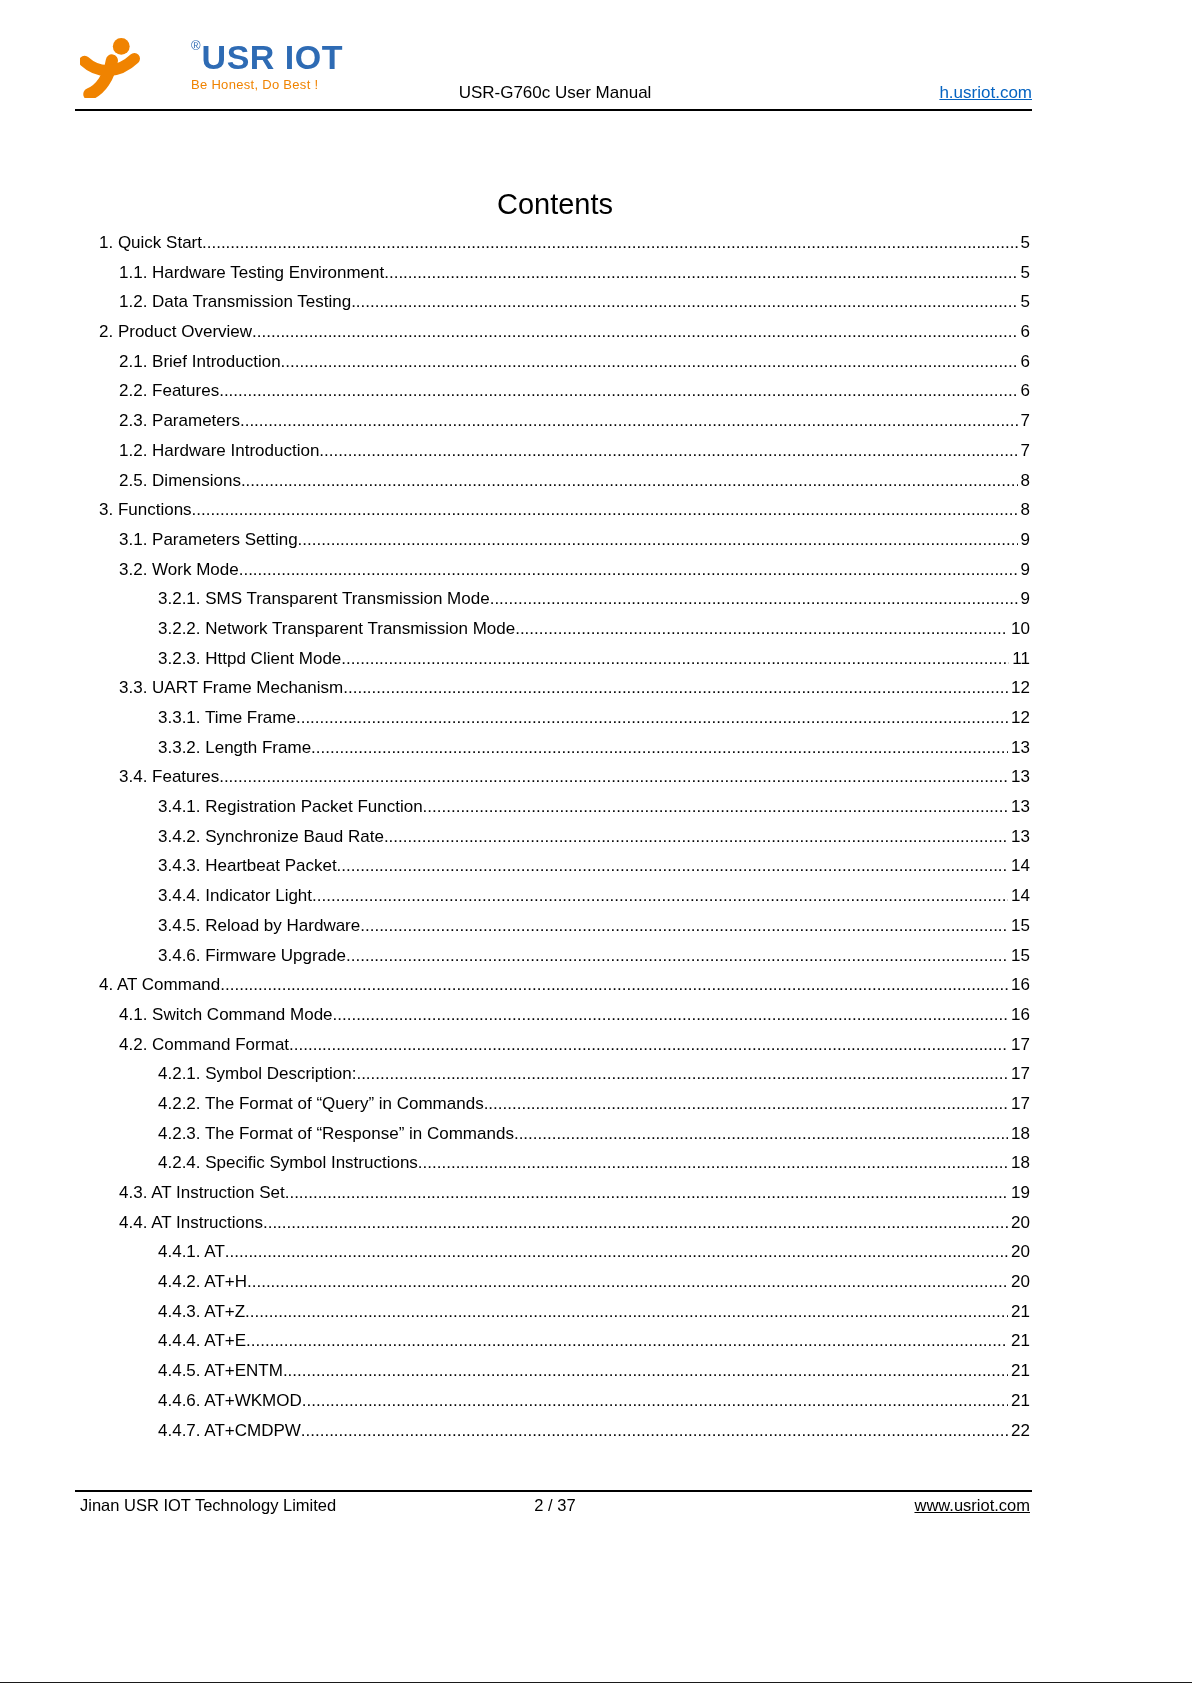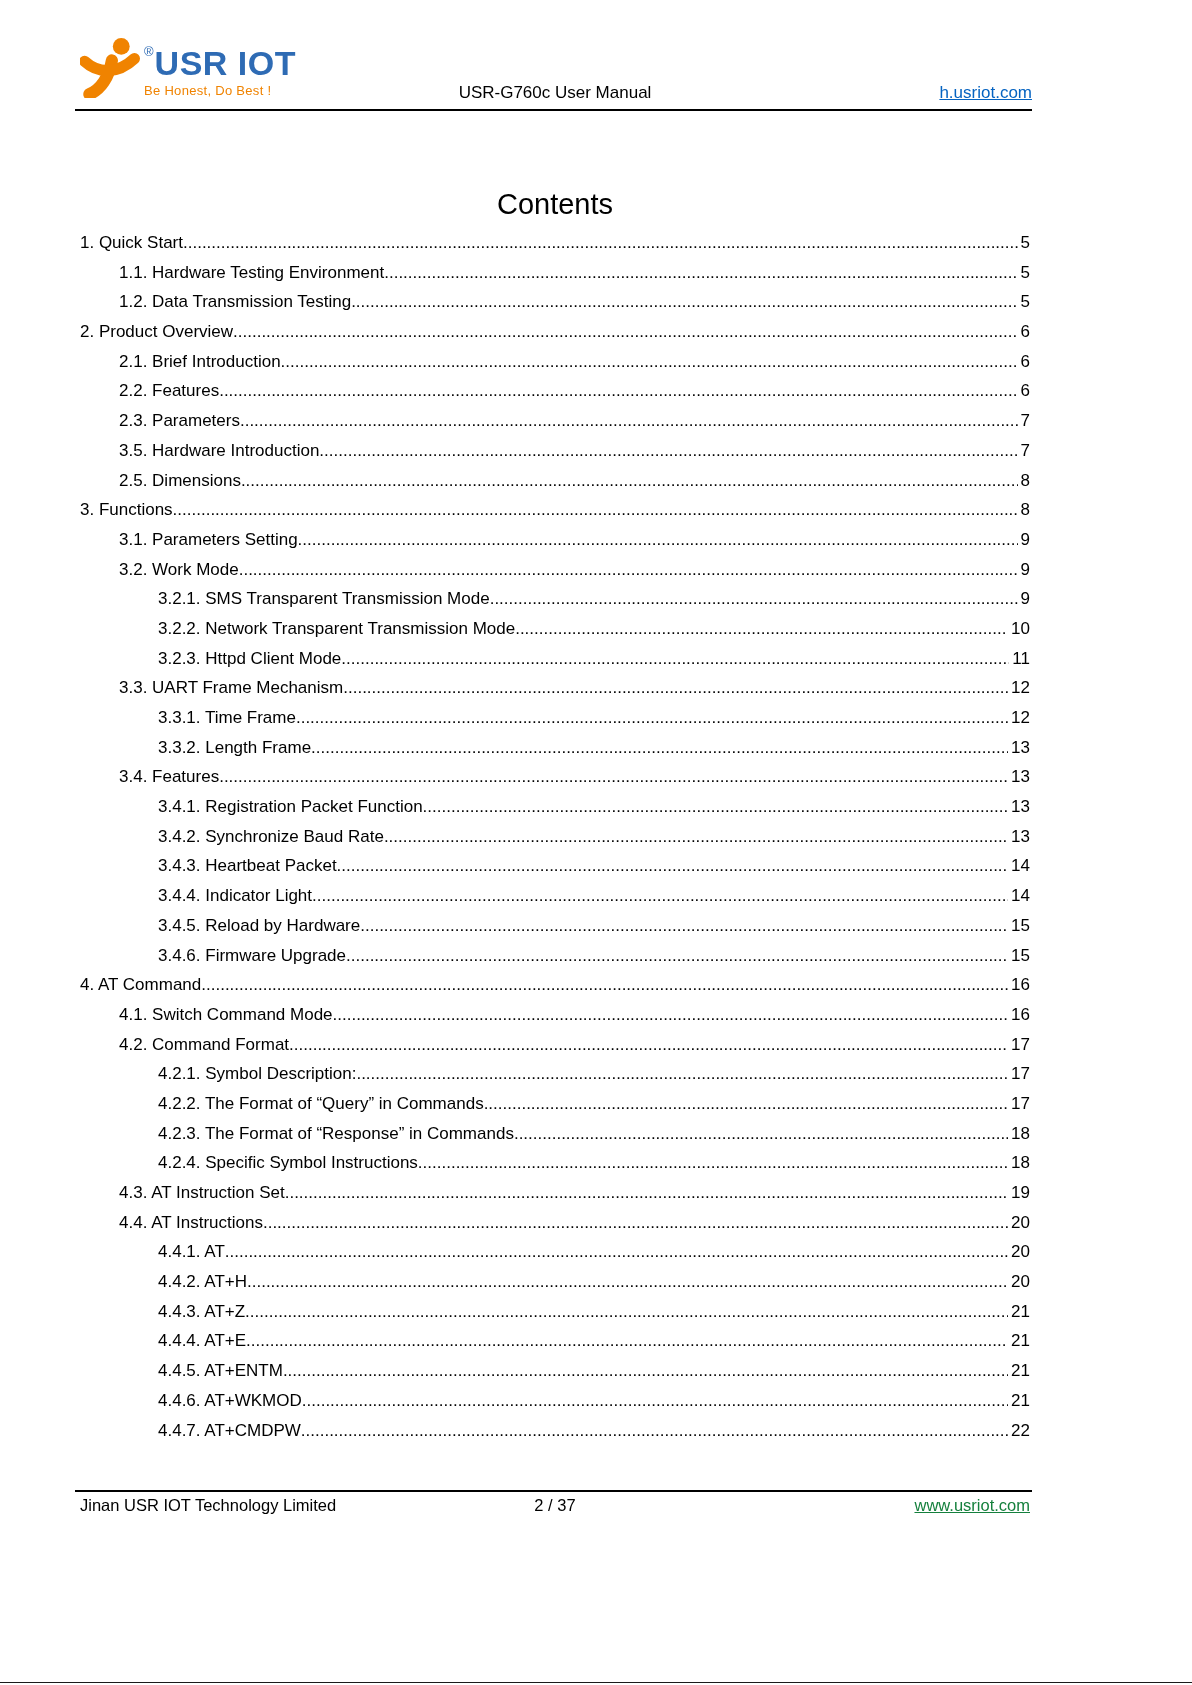--- a/index.html
+++ b/index.html
@@ -14,21 +14,21 @@
   }
 
   
   .header {
     position: absolute;
     left: 78px; top: 34px;
     width: 954px; height: 76px;
   }
   .logo {
     position: absolute; left: 2px; top: 0;
-    display: flex; align-items: flex-end;
+    display: flex; align-items: center; gap: 47px;
   }
   .logo-icon { width: 60px; height: 62px; margin-top: 2px; }
   .logo-textcol { margin-left: 4px; }
   .brand-row { line-height: 1; white-space: nowrap; }
   .reg {
     color: #2e6bb4; font-size: 13px;
     vertical-align: top; position: relative; top: -1px; margin-right: 1px;
   }
   .brand {
     color: #2e6bb4; font-size: 34px; font-weight: bold;
@@ -65,21 +65,21 @@
   .toc {
     position: absolute; left: 80px; top: 228px;
     width: 950px;
     font-size: 17px;
   }
   .toc-row {
     display: flex; align-items: baseline;
     height: 29.7px; line-height: 29.7px;
     white-space: nowrap;
   }
-  .toc-row.level-1 { padding-left: 0; }
+  .toc-row.level-1 { padding-left: 0; margin-left: 19px; }
   .toc-row.level-2 { padding-left: 39px; }
   .toc-row.level-3 { padding-left: 78px; }
   .toc-label { flex: 0 0 auto; }
   .toc-dots {
     flex: 1 1 auto;
     overflow: hidden;
     white-space: nowrap;
     min-width: 10px;
   }
   .toc-dots::after {
@@ -95,21 +95,21 @@
   }
   .footer-row {
     position: absolute; left: 80px; top: 1496px;
     width: 950px; height: 24px;
     font-size: 16.5px;
   }
   .footer-company { position: absolute; left: 0; top: 0; }
   .footer-page { position: absolute; left: 50%; transform: translateX(-50%); top: 0; }
   .footer-link {
     position: absolute; right: 0; top: 0;
-    color: #15803d; text-decoration: underline; cursor: pointer;
+    color: #000000; text-decoration: underline; cursor: pointer;
   }
   .bottom-edge {
     position: absolute; left: 0; top: 1682px;
     width: 1192px; height: 0;
     border-top: 1.5px solid #1a1a1a;
   }
 </style>
 </head>
 <body>
 
@@ -166,21 +166,21 @@
       <span class="toc-label">2.2. Features</span>
       <span class="toc-dots"></span>
       <span class="toc-page">6</span>
     </div>
       <div class="toc-row level-2">
       <span class="toc-label">2.3. Parameters</span>
       <span class="toc-dots"></span>
       <span class="toc-page">7</span>
     </div>
       <div class="toc-row level-2">
-      <span class="toc-label">3.5. Hardware Introduction</span>
+      <span class="toc-label">1.2. Hardware Introduction</span>
       <span class="toc-dots"></span>
       <span class="toc-page">7</span>
     </div>
       <div class="toc-row level-2">
       <span class="toc-label">2.5. Dimensions</span>
       <span class="toc-dots"></span>
       <span class="toc-page">8</span>
     </div>
       <div class="toc-row level-1">
       <span class="toc-label">3. Functions</span>

